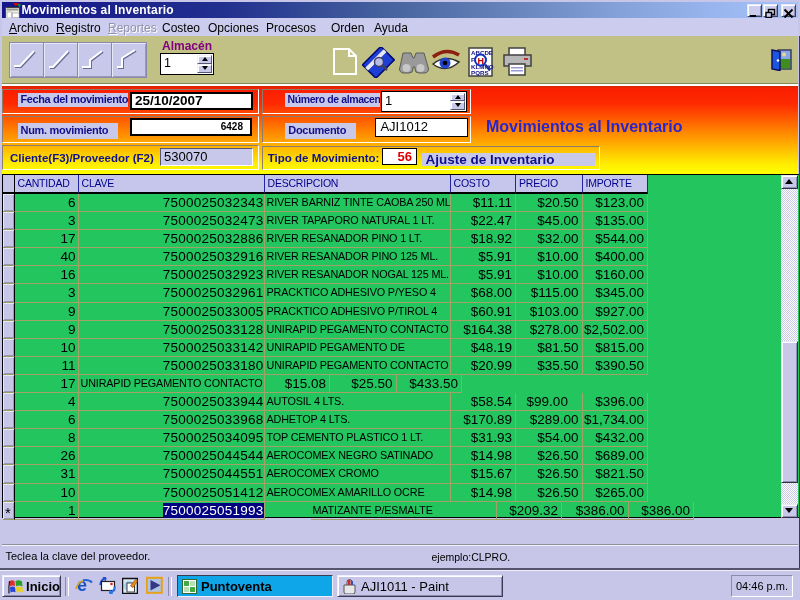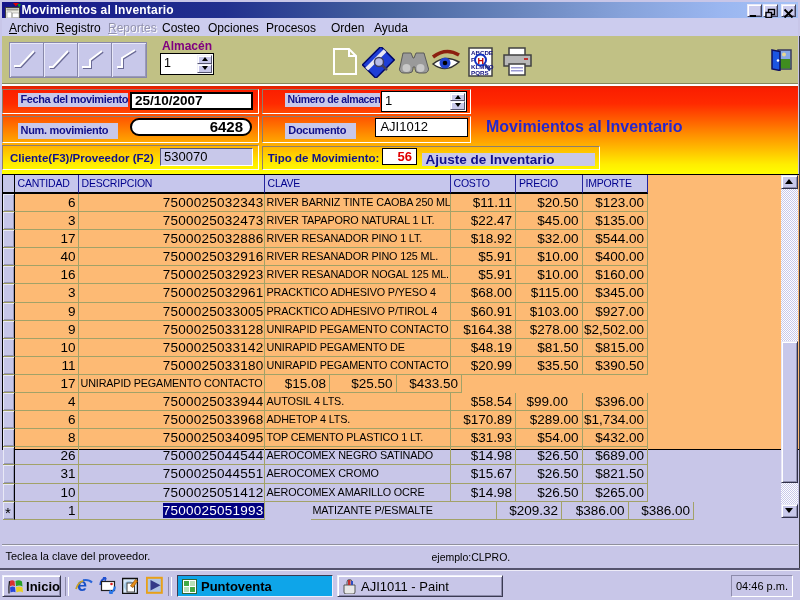--- a/index.html
+++ b/index.html
@@ -28,21 +28,21 @@
 .flabel{position:absolute;background:#c8c8ea;color:#10108c;font-weight:bold;font-size:11px;line-height:13.5px;letter-spacing:-0.3px;
  padding-left:3px;box-sizing:border-box;white-space:nowrap;overflow:hidden;}
 .ffield{position:absolute;background:#fff;border:2px solid #000;box-sizing:border-box;font-size:13px;color:#000;white-space:nowrap;}
 .nlabel{position:absolute;color:#10108c;font-weight:bold;font-size:11.5px;white-space:nowrap;}
 .spin{position:absolute;right:1px;width:15px;display:flex;flex-direction:column;}
 .spin b{flex:1;background:#c8c8ea;border:1px solid;border-color:#f0f0fa #55556e #55556e #f0f0fa;
  box-shadow:inset 1px 1px 0 #fff;display:flex;align-items:center;justify-content:center;}
 .ua{width:0;height:0;border-left:3.5px solid transparent;border-right:3.5px solid transparent;border-bottom:4.5px solid #000;}
 .da{width:0;height:0;border-left:3.5px solid transparent;border-right:3.5px solid transparent;border-top:4.5px solid #000;}
 
-#grid{position:absolute;left:2px;top:173.5px;width:796.5px;height:276px;background:#fdba74;
+#grid{position:absolute;left:2px;top:173.5px;width:796.5px;height:344px;background:#22c55e;
  border:1.5px solid #000;border-right:none;box-sizing:border-box;}
 #ghead{display:flex;height:19.5px;}
 #ghead .hc{background:#c6c6ec;border-right:1px solid #24249c;border-bottom:2px solid #000;
  color:#00008c;font-size:10.5px;letter-spacing:-0.2px;line-height:17px;padding-left:3px;box-sizing:border-box;overflow:hidden;}
 .grow{display:flex;height:18.1px;box-sizing:border-box;}
 .grow .c{border-right:1px solid #a2a268;border-bottom:1px solid #a2a268;box-sizing:border-box;
  color:#000;overflow:hidden;white-space:nowrap;}
 .grow .ind{background:#c6c6e8;border-right:1.5px solid #000;border-bottom:1px solid #9a9a62;
  box-shadow:inset 1px 1px 0 #e9e9f6, inset -1px -1px 0 #9898b8;font-size:15px;line-height:21px;padding-left:2px;}
 .num{text-align:right;padding-right:3px;font-size:13.5px;line-height:17.5px;}
@@ -206,38 +206,38 @@
           <b>
             <span class="ua"></span>
           </b>
           <b>
             <span class="da"></span>
           </b>
         </div>
   </div>
 
   <div class="flabel" style="left:15.5px;top:37.4px;width:100.5px;height:15.5px;line-height:15.5px;">Num. movimiento</div>
-  <div class="ffield" style="left:128px;top:31.5px;width:122px;height:18.5px;font-weight:bold;font-size:15px;text-align:right;padding-right:7px;line-height:14px;border-radius:9px;">6428</div>
+  <div class="ffield" style="left:128px;top:31.5px;width:122px;height:18.5px;font-weight:bold;font-size:10px;text-align:right;padding-right:7px;line-height:14px;">6428</div>
   <div class="flabel" style="left:283.3px;top:37px;width:71px;height:15.5px;line-height:15.5px;">Documento</div>
   <div class="ffield" style="left:373.4px;top:32px;width:92.6px;height:19px;border-width:1.5px;padding-left:4px;line-height:15px;">AJI1012</div>
 
   <div class="nlabel" style="left:8px;top:65.7px;">Cliente(F3)/Proveedor (F2)</div>
   <div class="ffield" style="left:158px;top:61.5px;width:93px;height:18px;background:#c8c8ea;border:1px solid;border-color:#55557a #fff #fff #55557a;padding-left:3px;line-height:16px;">530070</div>
   <div class="nlabel" style="left:265.8px;top:66.2px;">Tipo de Movimiento:</div>
   <div class="ffield" style="left:379.8px;top:62.2px;width:35.2px;height:16.8px;border-width:1.5px;color:#e00000;font-weight:bold;text-align:right;padding-right:4px;line-height:15px;">56</div>
   <div style="position:absolute;left:419.5px;top:66.8px;width:173.5px;height:13.7px;background:#c8c8ea;color:#10108c;font-weight:bold;font-size:13.5px;line-height:13.5px;padding-left:4px;box-sizing:border-box;">Ajuste de Inventario</div>
 
   <div style="position:absolute;left:484px;top:32px;font-size:16px;font-weight:bold;color:#2626cc;">Movimientos al Inventario</div>
  </div>
  <div id="grid">
   <div id="ghead">
    <div class="hc" style="width:11.5px;background:#c6c6e8;border-right:1.5px solid #000;"></div>
    <div class="hc" style="width:64px;">CANTIDAD</div>
+   <div class="hc" style="width:186px;">CLAVE</div>
    <div class="hc" style="width:186px;">DESCRIPCION</div>
-   <div class="hc" style="width:186px;">CLAVE</div>
    <div class="hc" style="width:65.5px;">COSTO</div>
    <div class="hc" style="width:66.5px;">PRECIO</div>
    <div class="hc" style="width:65.5px;">IMPORTE</div>
   </div>
   <div id="rows">
         <div class="grow">
           <div class="c ind" style="width:11.5px;"></div>
           <div class="c qty" style="width:64px;">6</div>
           <div class="c cl" style="width:186px;">7500025032343</div>
           <div class="c ds" style="width:186px;">RIVER BARNIZ TINTE CAOBA 250 ML</div>

